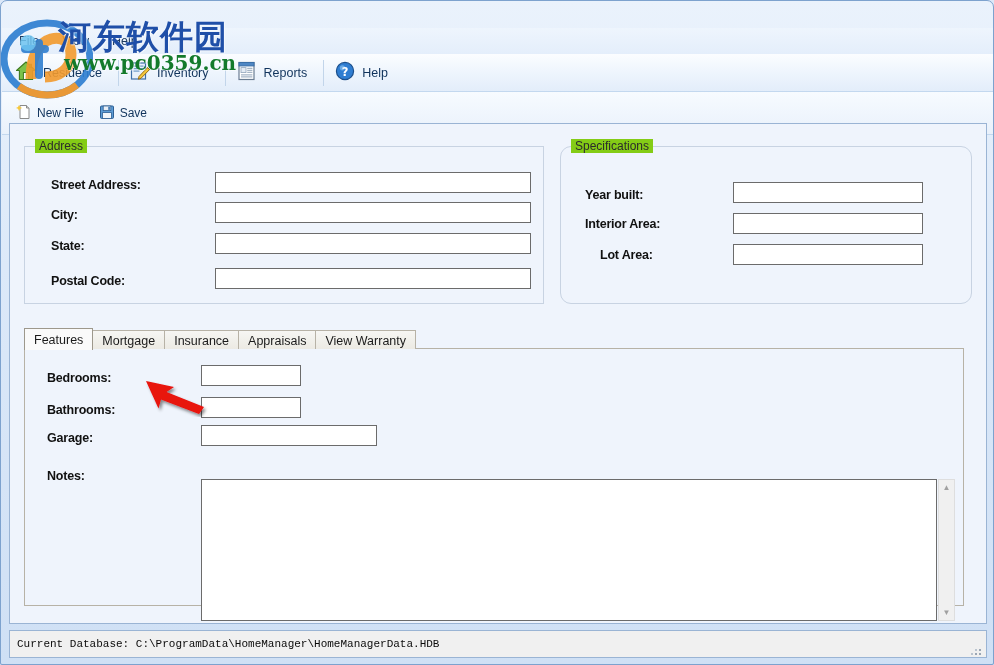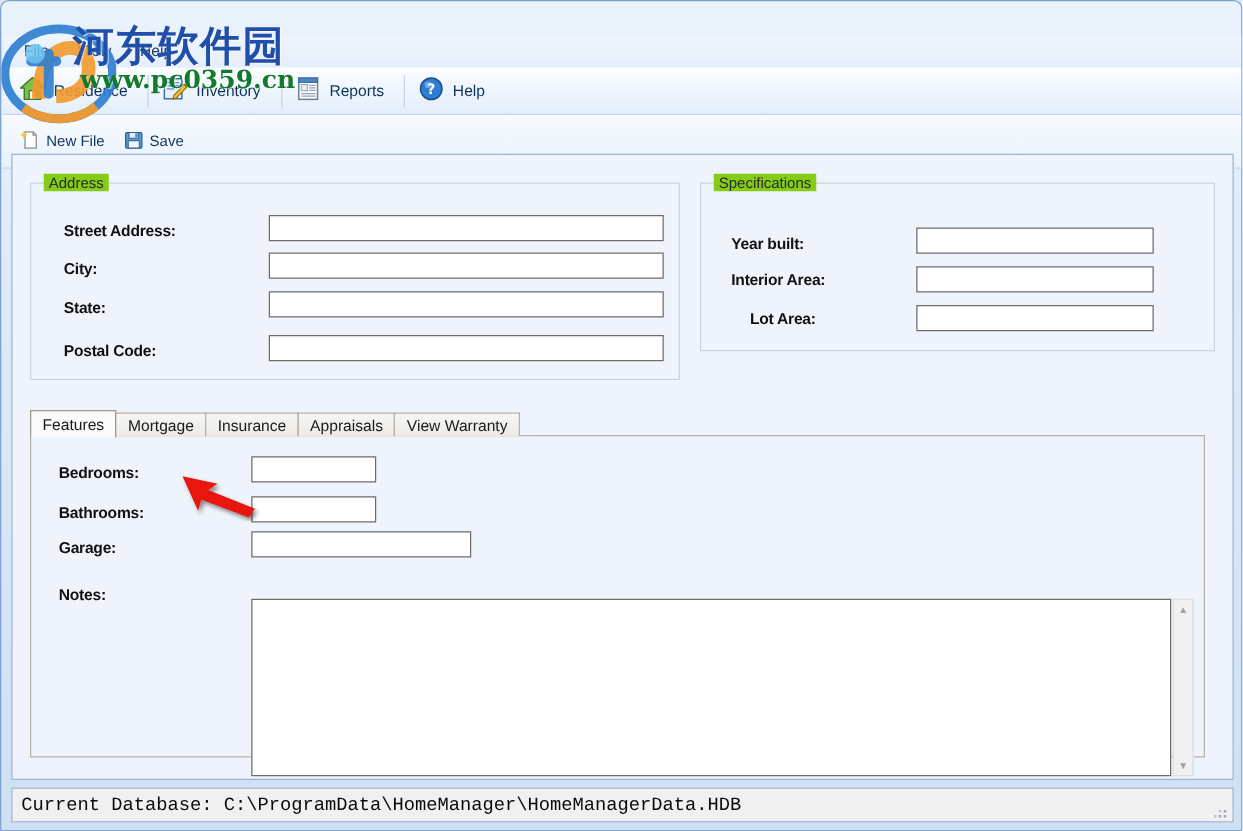--- a/index.html
+++ b/index.html
@@ -264,21 +264,21 @@
     left: 8px; top: 629px;
     width: 978px; height: 28px;
     box-sizing: border-box;
     background: #f0f0f0;
     border: 1px solid #9ab4d4;
     display: flex; align-items: center;
     padding-left: 7px;
   }
   .status-text {
     font-family: "Liberation Mono", monospace;
-    font-size: 15px;
+    font-size: 11px;
     color: #0a0a0a;
     white-space: nowrap;
   }
   .grip {
     position: absolute;
     right: 3px; bottom: 2px;
     width: 12px; height: 12px;
   }
 
   
@@ -431,21 +431,21 @@
         <span class="field-label" style="left:26px; top:61px;">City:</span>
         <input class="txtbox" style="left: 190px; top: 55px; width: 316px; height: 21px;" value="">
 
         <span class="field-label" style="left:26px; top:92px;">State:</span>
         <input class="txtbox" style="left: 190px; top: 86px; width: 316px; height: 21px;" value="">
 
         <span class="field-label" style="left:26px; top:127px;">Postal Code:</span>
         <input class="txtbox" style="left: 190px; top: 121px; width: 316px; height: 21px;" value="">
       </div>
 
-      <div class="groupbox" style="left:550px; top:22px; width:412px; height:135px;">
+      <div class="groupbox" style="left:550px; top:22px; width:412px; height:158px;border-radius:11px;">
         <span class="gb-title">Specifications</span>
 
         <span class="field-label" style="left:24px; top:41px;">Year built:</span>
         <input class="txtbox" style="left: 172px; top: 35px; width: 190px; height: 21px;" value="">
 
         <span class="field-label" style="left:24px; top:70px;">Interior Area:</span>
         <input class="txtbox" style="left: 172px; top: 66px; width: 190px; height: 21px;" value="">
 
         <span class="field-label" style="left:24px; top:101px;padding-left:15px;">Lot Area:</span>
         <input class="txtbox" style="left: 172px; top: 97px; width: 190px; height: 21px;" value="">

